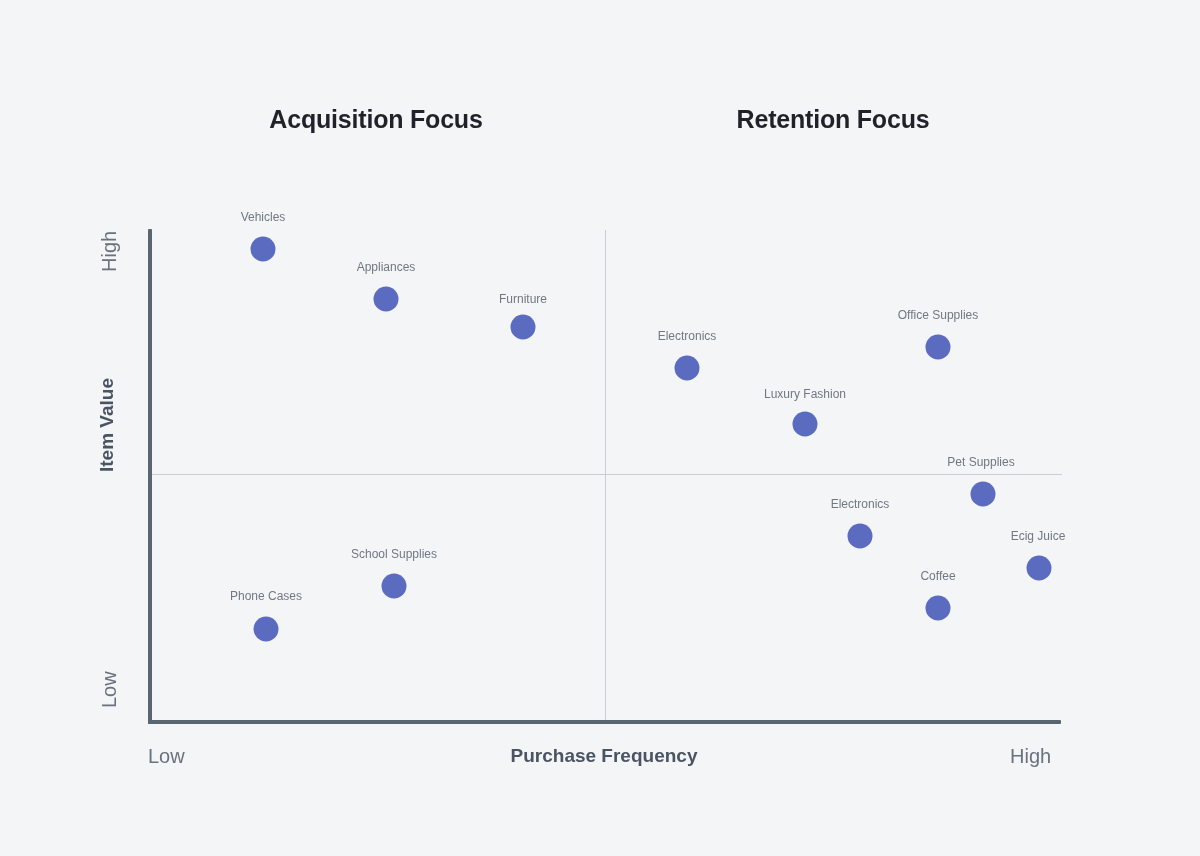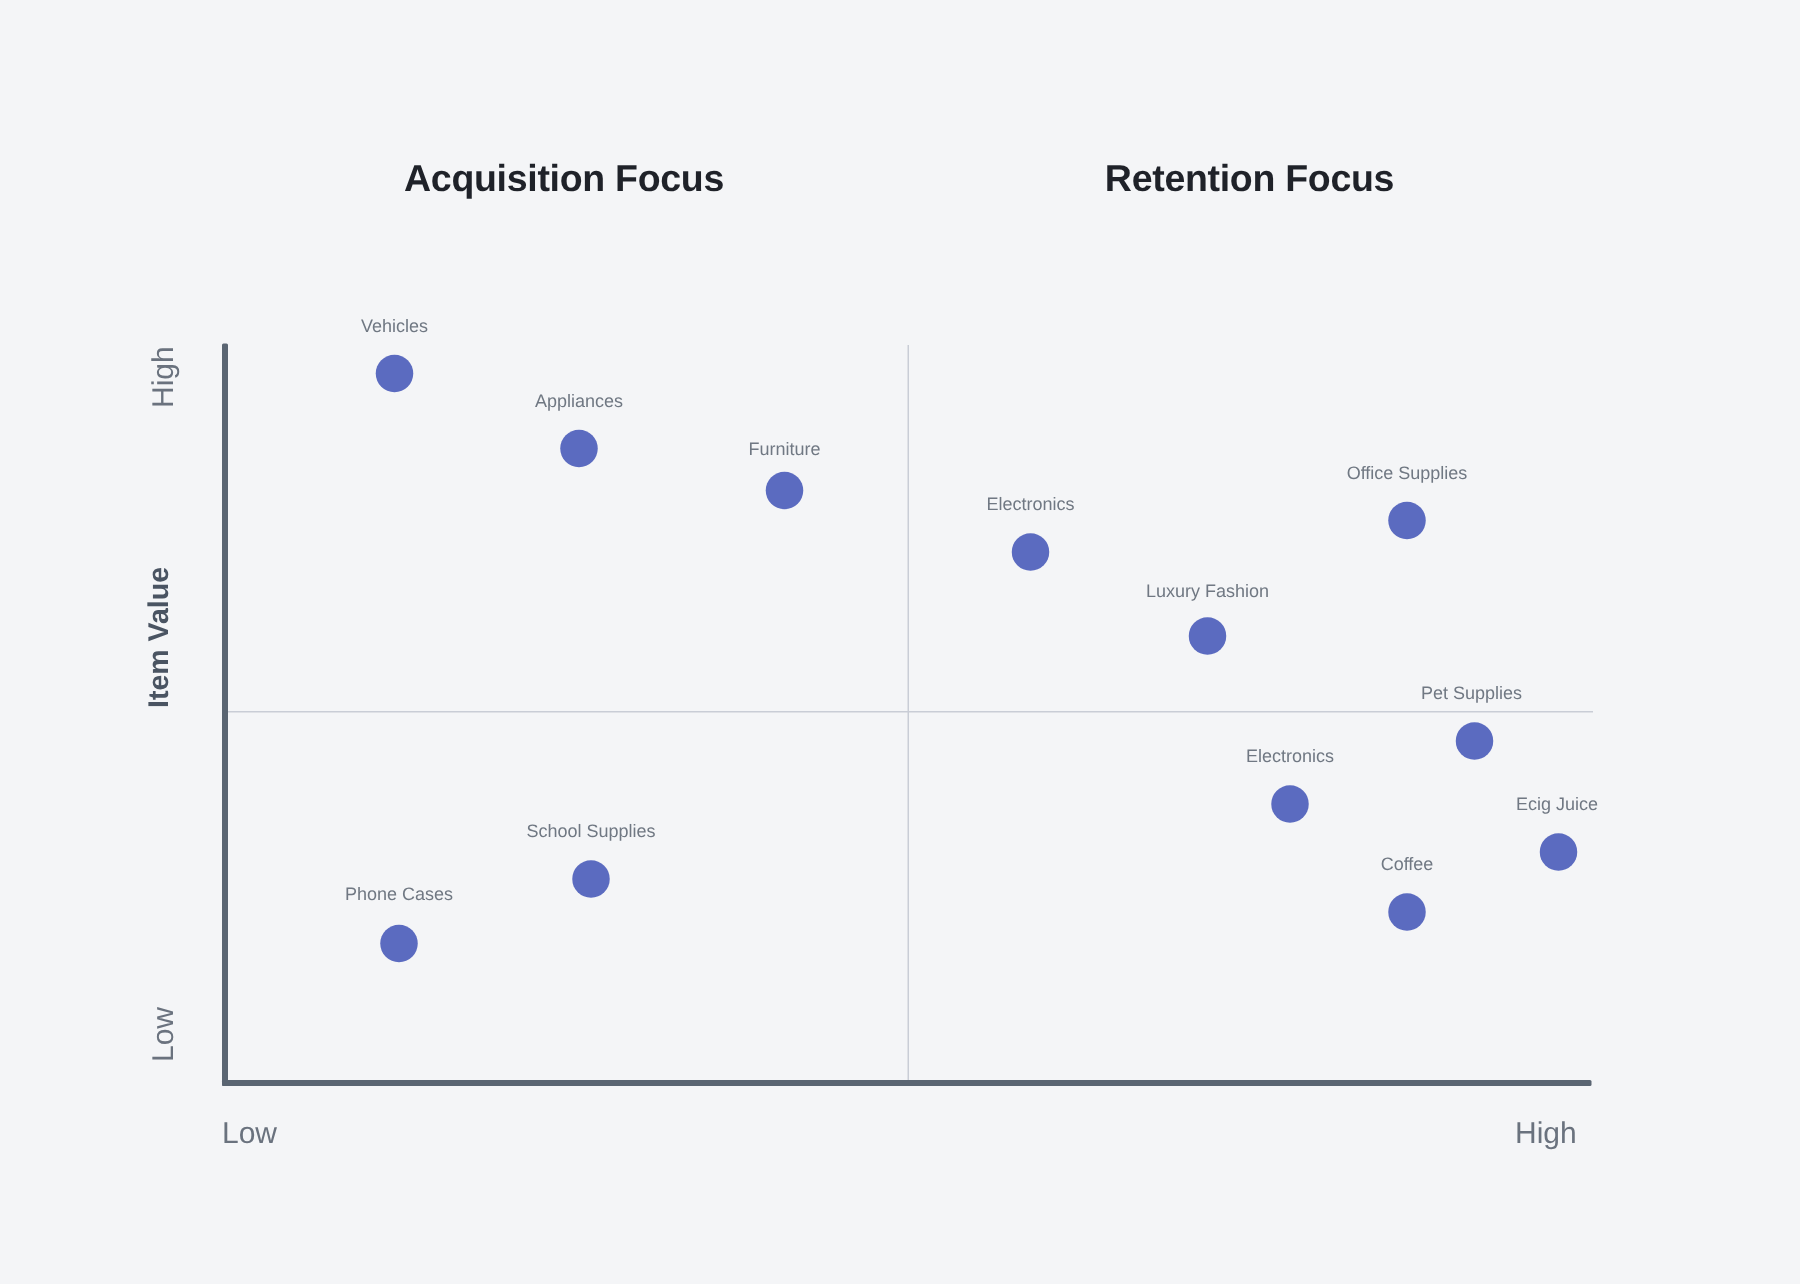--- a/index.html
+++ b/index.html
@@ -147,20 +147,21 @@
 
   <div class="axis-line" id="y-axis-line"></div>
   <div class="axis-line" id="x-axis-line"></div>
 
   <div class="axis-end-label" id="y-label-high">High</div>
   <div class="axis-end-label" id="y-label-low">Low</div>
   <div class="axis-title" id="y-axis-title">Item Value</div>
 
   <div class="axis-end-label" id="x-label-low">Low</div>
   <div class="axis-end-label" id="x-label-high">High</div>
+  <div class="axis-title" id="x-axis-title">Purchase Frequency</div>
 
   <div id="points-layer">
       <div class="data-point" title="Vehicles" style="left: 263px; top: 237px; background: rgb(91, 107, 192);"></div>
       <div class="point-label" style="left: 263px; top: 212px; color: rgb(112, 120, 131);">Vehicles</div>
       <div class="data-point" title="Appliances" style="left: 386px; top: 287px; background: rgb(91, 107, 192);"></div>
       <div class="point-label" style="left: 386px; top: 262px; color: rgb(112, 120, 131);">Appliances</div>
       <div class="data-point" title="Furniture" style="left: 523px; top: 315px; background: rgb(91, 107, 192);"></div>
       <div class="point-label" style="left: 523px; top: 294px; color: rgb(112, 120, 131);">Furniture</div>
       <div class="data-point" title="Electronics" style="left: 687px; top: 356px; background: rgb(91, 107, 192);"></div>
       <div class="point-label" style="left: 687px; top: 331px; color: rgb(112, 120, 131); text-align: center;">Electronics</div>

